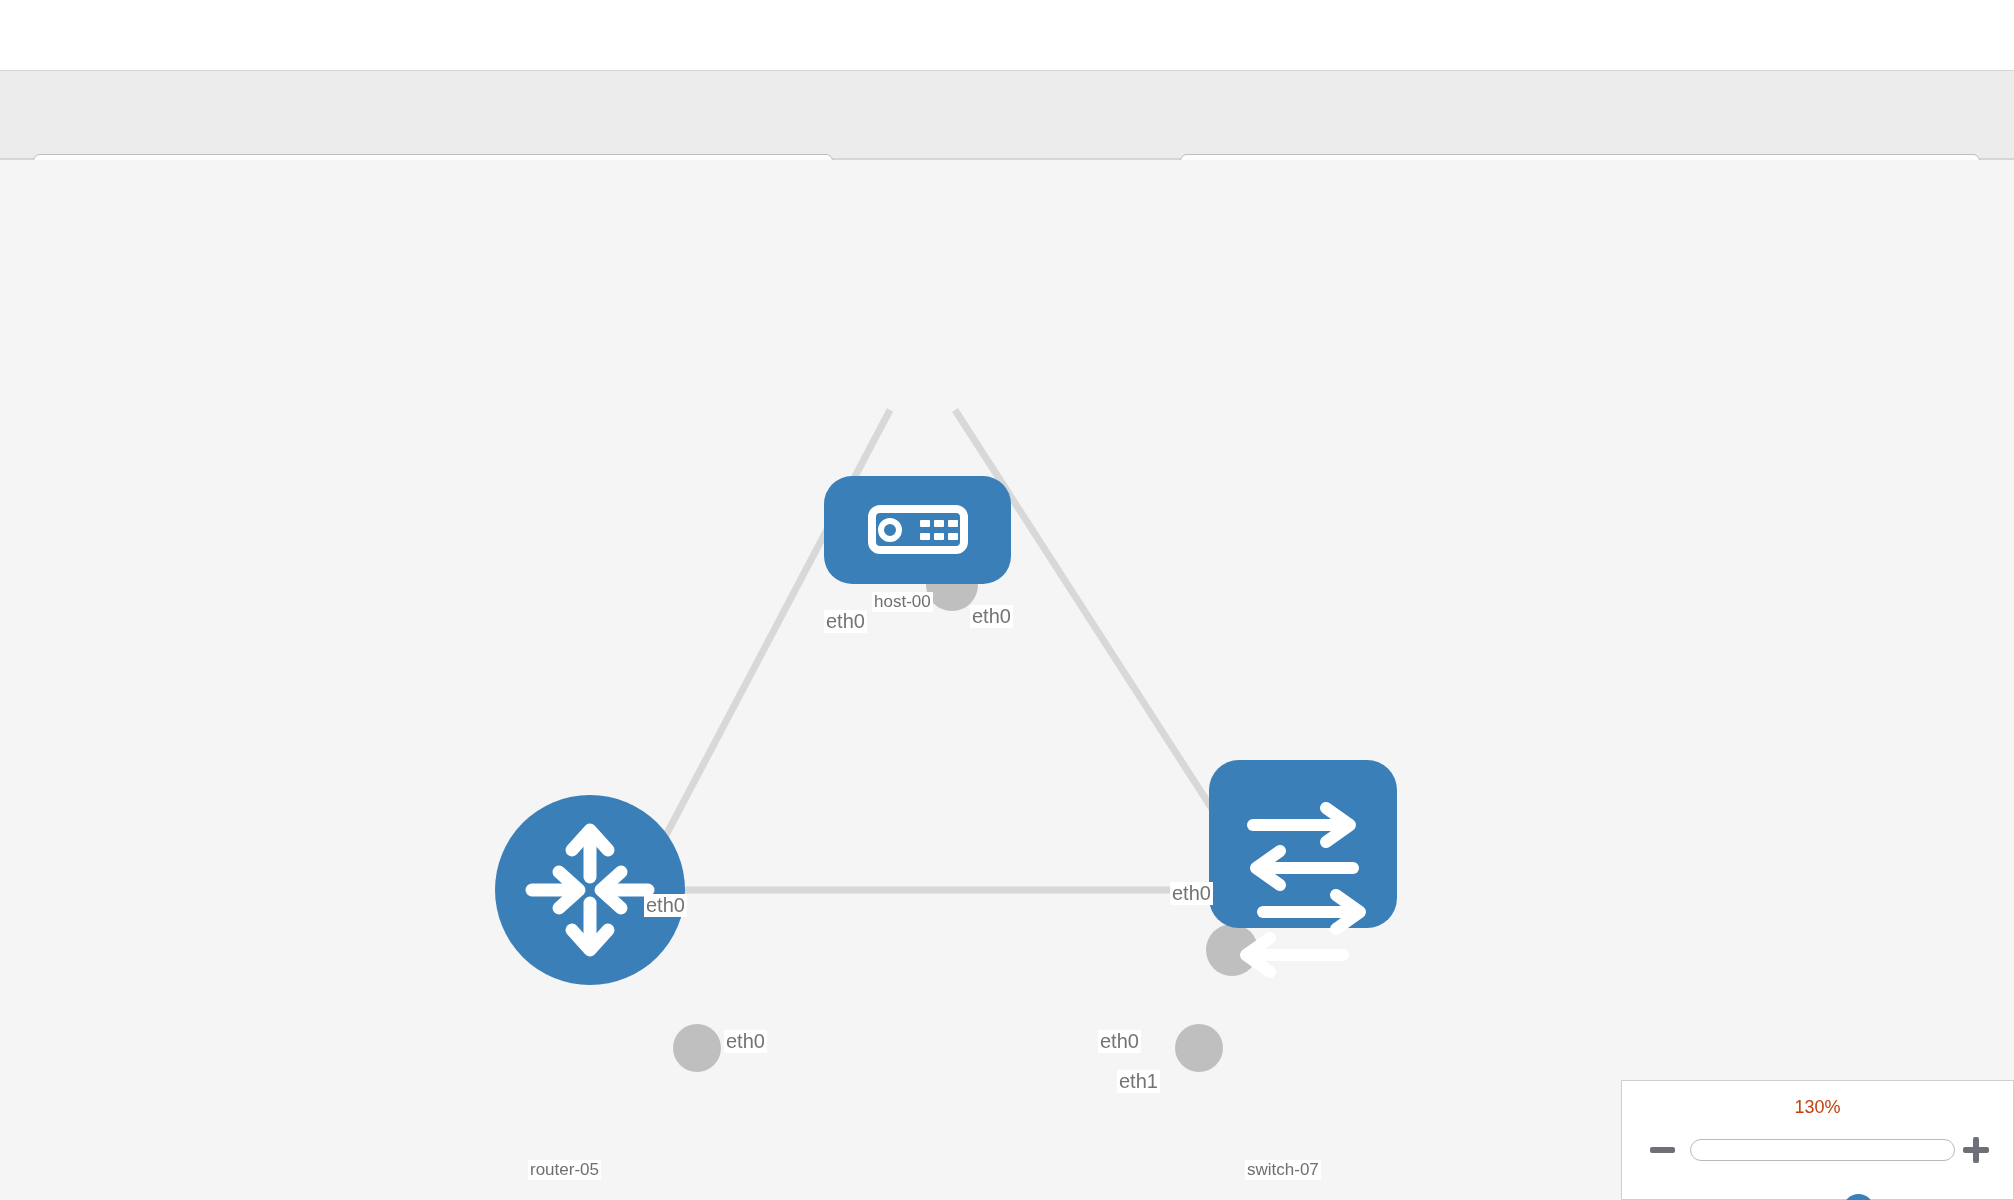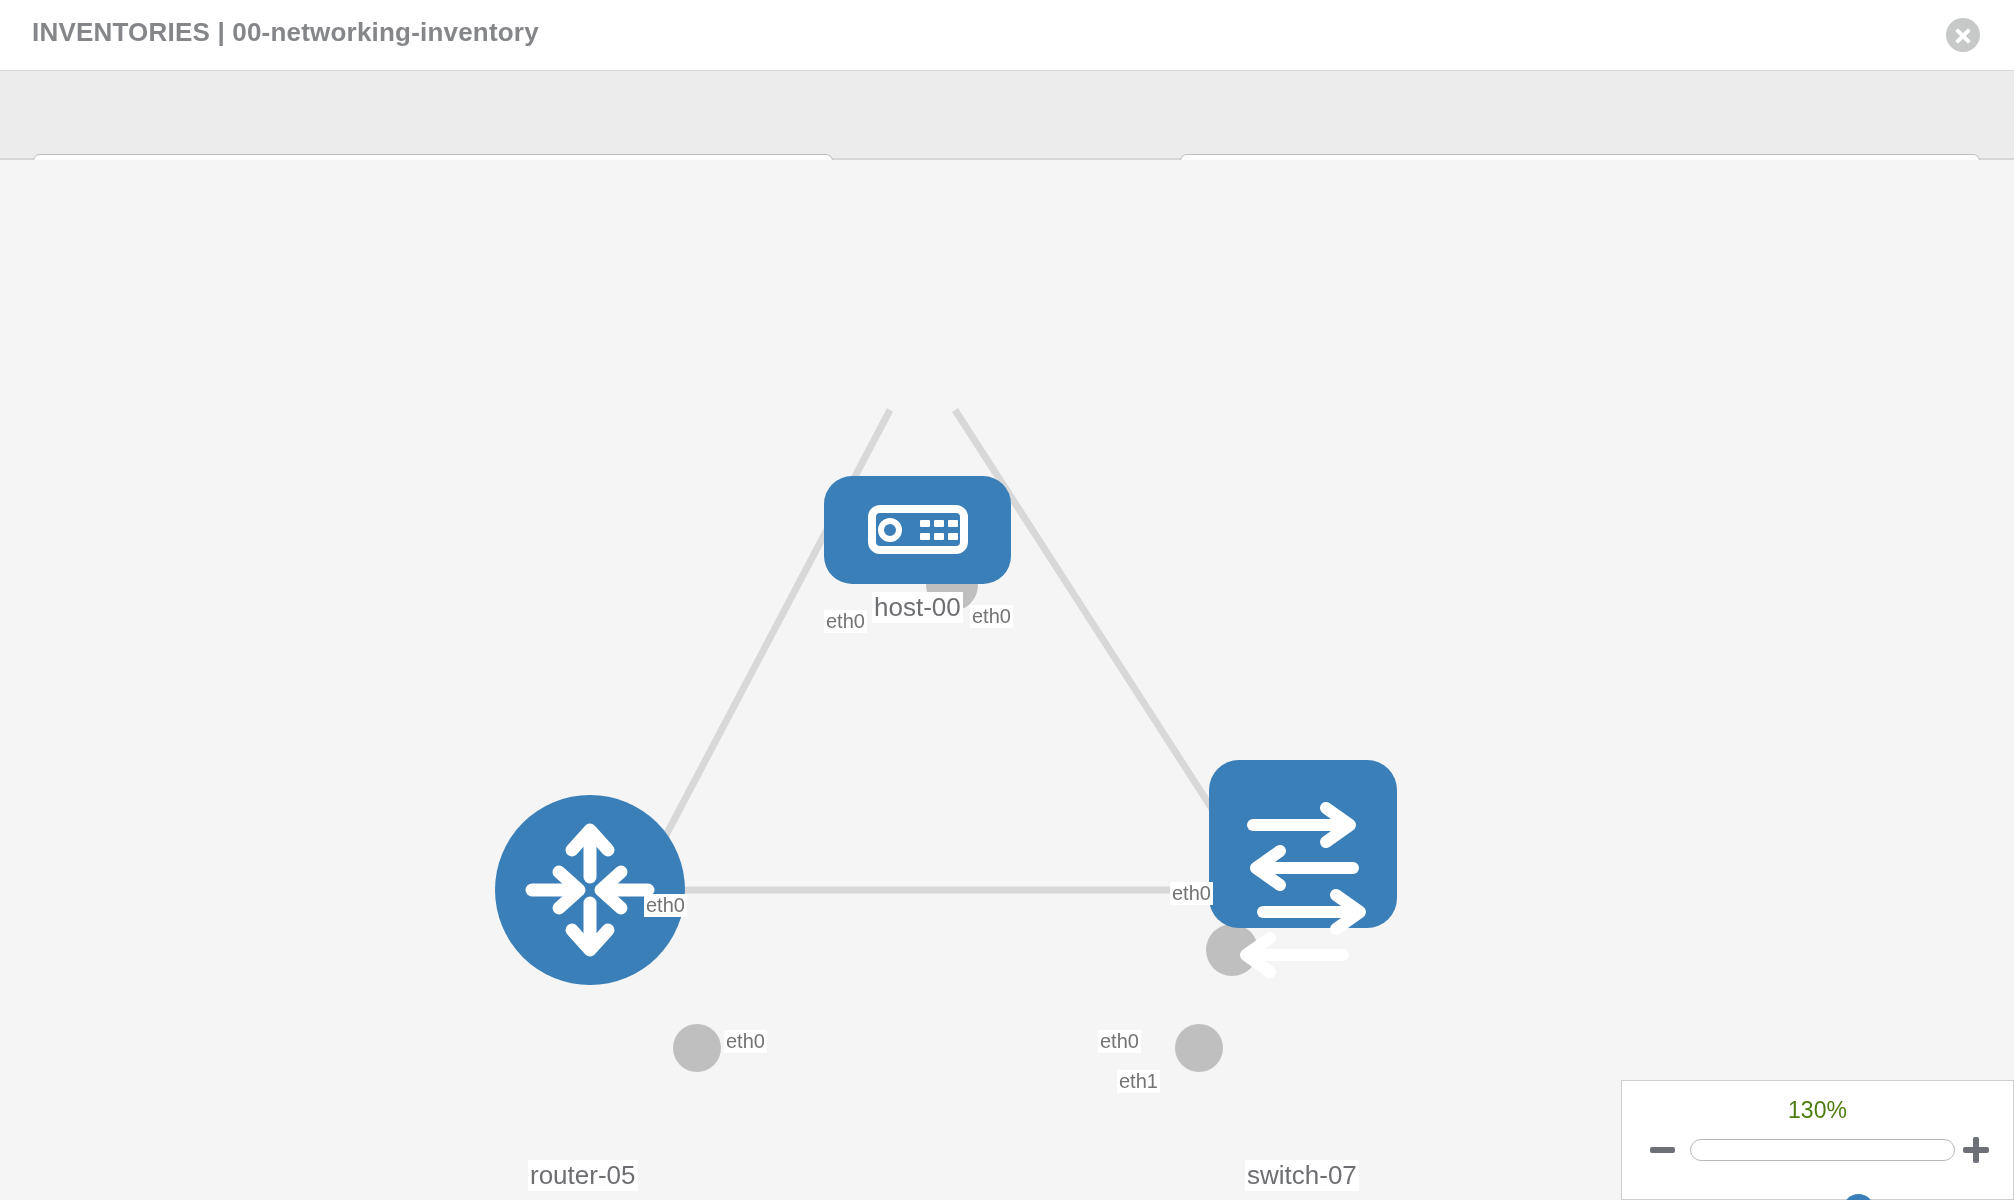--- a/index.html
+++ b/index.html
@@ -73,21 +73,21 @@
     position: absolute; left: 0; top: 160px;
     width: 2014px; height: 1040px;
     background: #f5f5f5;
     overflow: hidden;
   }
   .graph-svg { position: absolute; left: 0; top: 0; }
 
   
   .node-label {
     position: absolute;
-    font-size: 26px; color: #6d6f72;
+    font-size: 17px; color: #6d6f72;
     background: #ffffff;
     white-space: nowrap;
     padding: 0 2px;
   }
   .iface-label {
     position: absolute;
     font-size: 20px; color: #737373;
     background: #ffffff;
     white-space: nowrap;
     padding: 0 2px;
@@ -95,21 +95,21 @@
 
   
   .zoom-panel {
     position: absolute; left: 1621px; top: 1080px;
     width: 393px; height: 120px;
     background: #ffffff;
     border: 1px solid #cfcfcf;
   }
   .zoom-value {
     position: absolute; left: 0; right: 0; top: 16px;
-    text-align: center; font-size: 23px; color: #4d7c0f;
+    text-align: center; font-size: 18px; color: #c2410c;
   }
   .zoom-minus {
     position: absolute; left: 28px; top: 66px;
     width: 25px; height: 6px; background: #6d7177; border-radius: 2px;
     cursor: pointer;
   }
   .zoom-plus {
     position: absolute; right: 24px; top: 56px;
     width: 26px; height: 26px; cursor: pointer;
   }
@@ -128,24 +128,20 @@
     position: absolute; left: 152px; top: 54px;
     width: 31px; height: 31px; border-radius: 50%;
     background: #3a7fb8; cursor: pointer;
   }
 </style>
 </head>
 <body>
 
 <div id="app">
 
-  <div class="header">
-    <div class="header-title">INVENTORIES | 00-networking-inventory</div>
-    <div class="close-btn"></div>
-  </div>
 
   <div class="toolbar">
 
     <div class="ctrl" id="actions-select">
       <span class="ctrl-label">ACTIONS</span>
       <span class="caret"></span>
     </div>
 
     <div class="tool-icon" id="wrench-icon">
       <svg width="46" height="44" viewBox="0 0 46 44">

